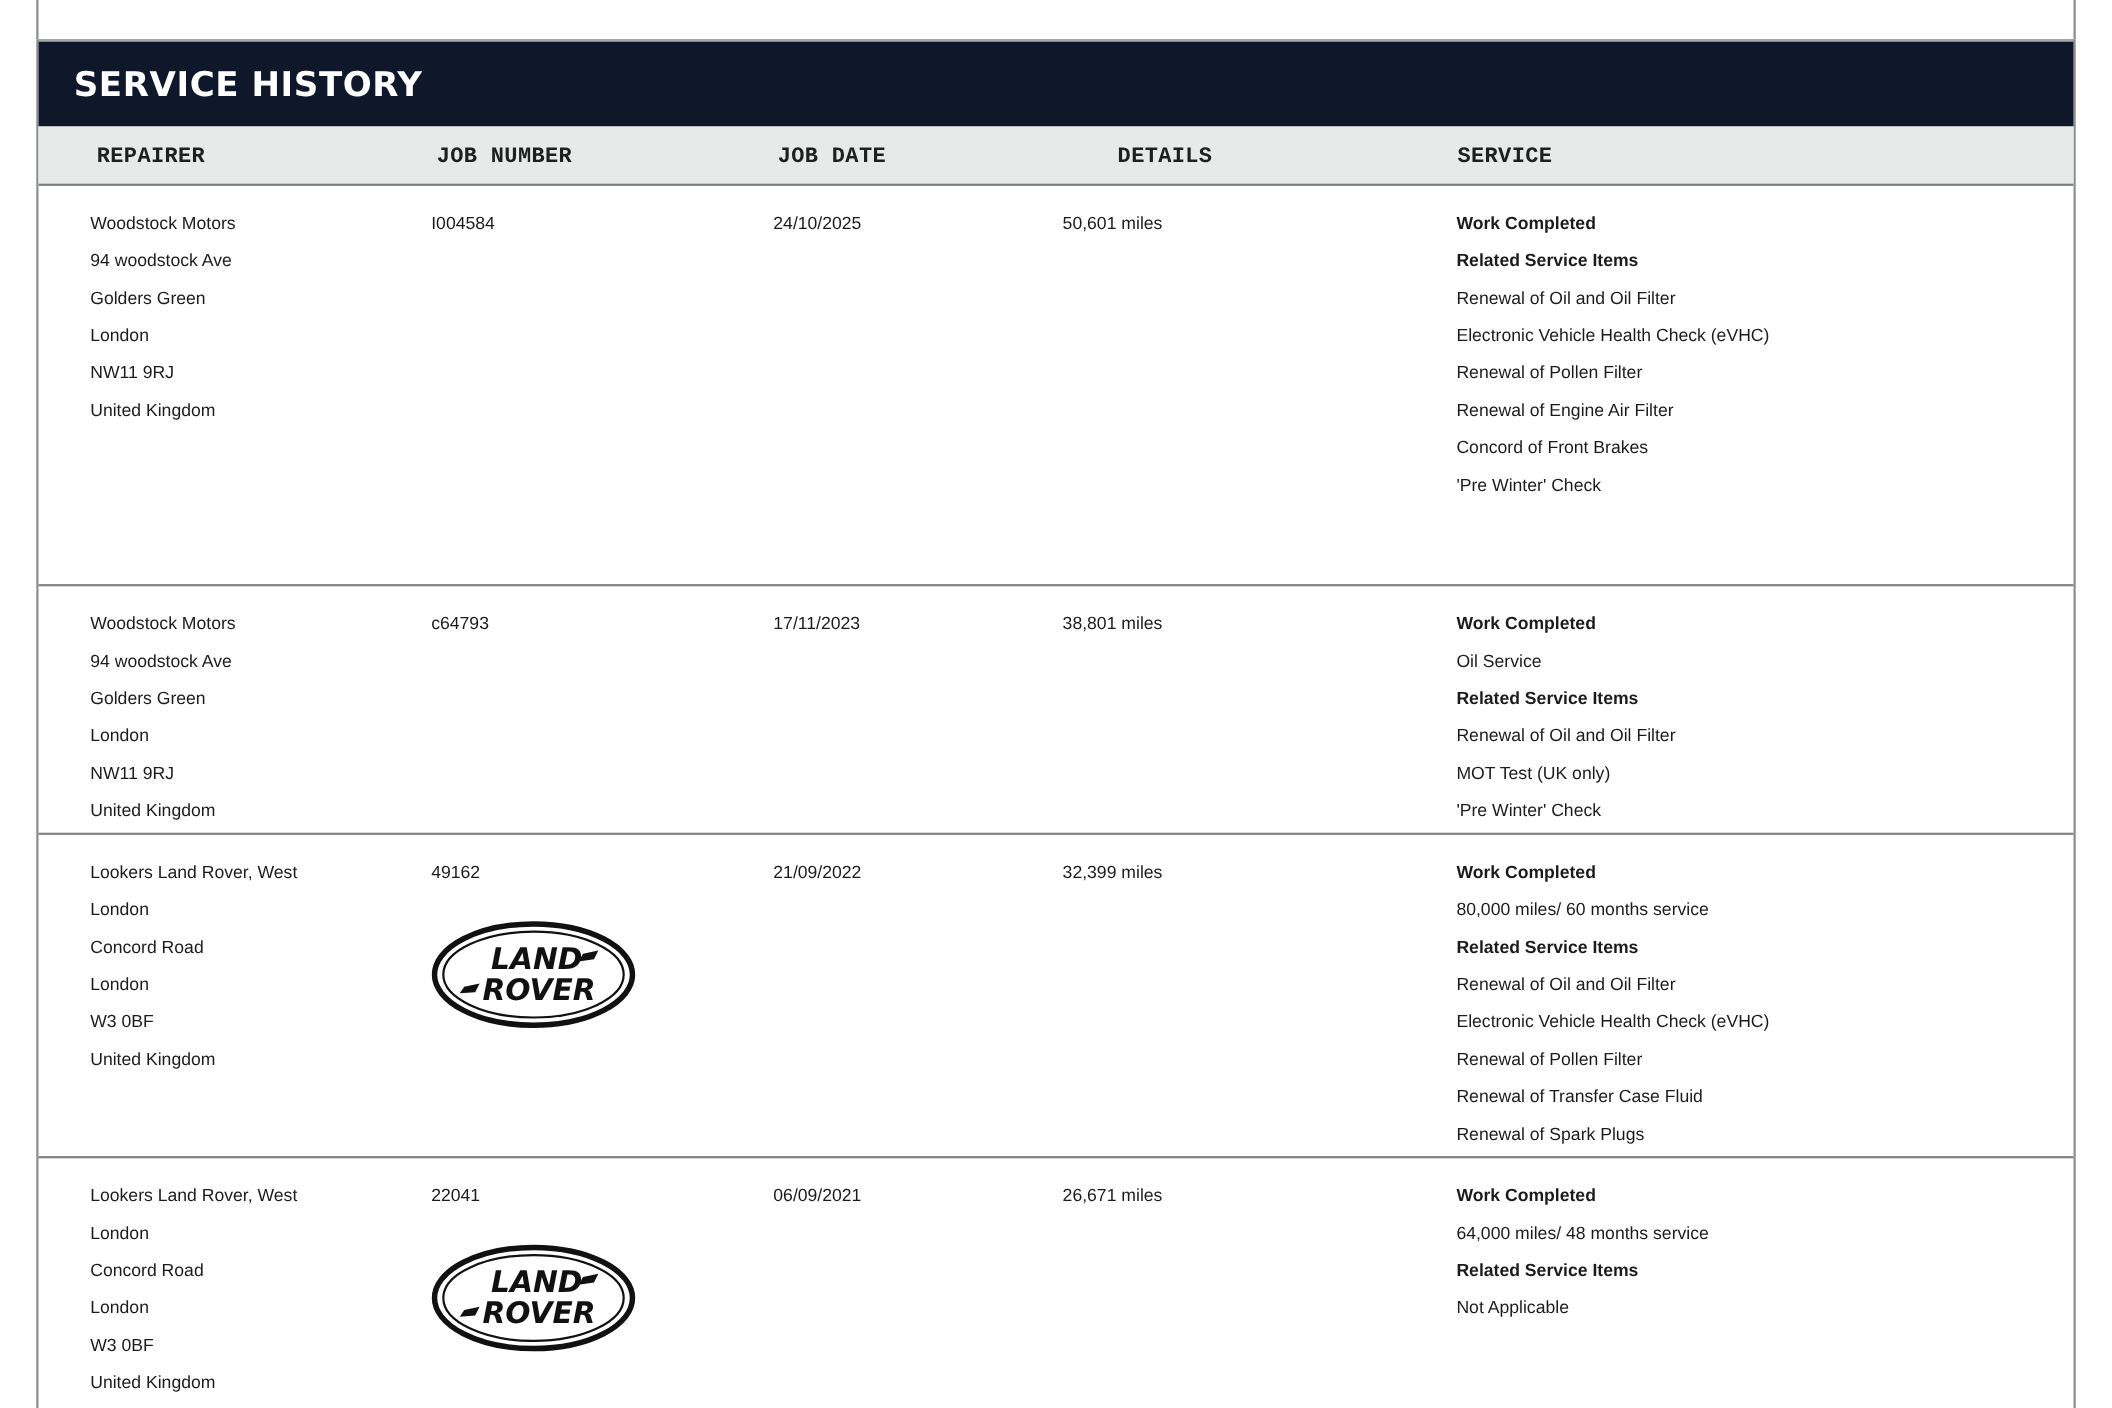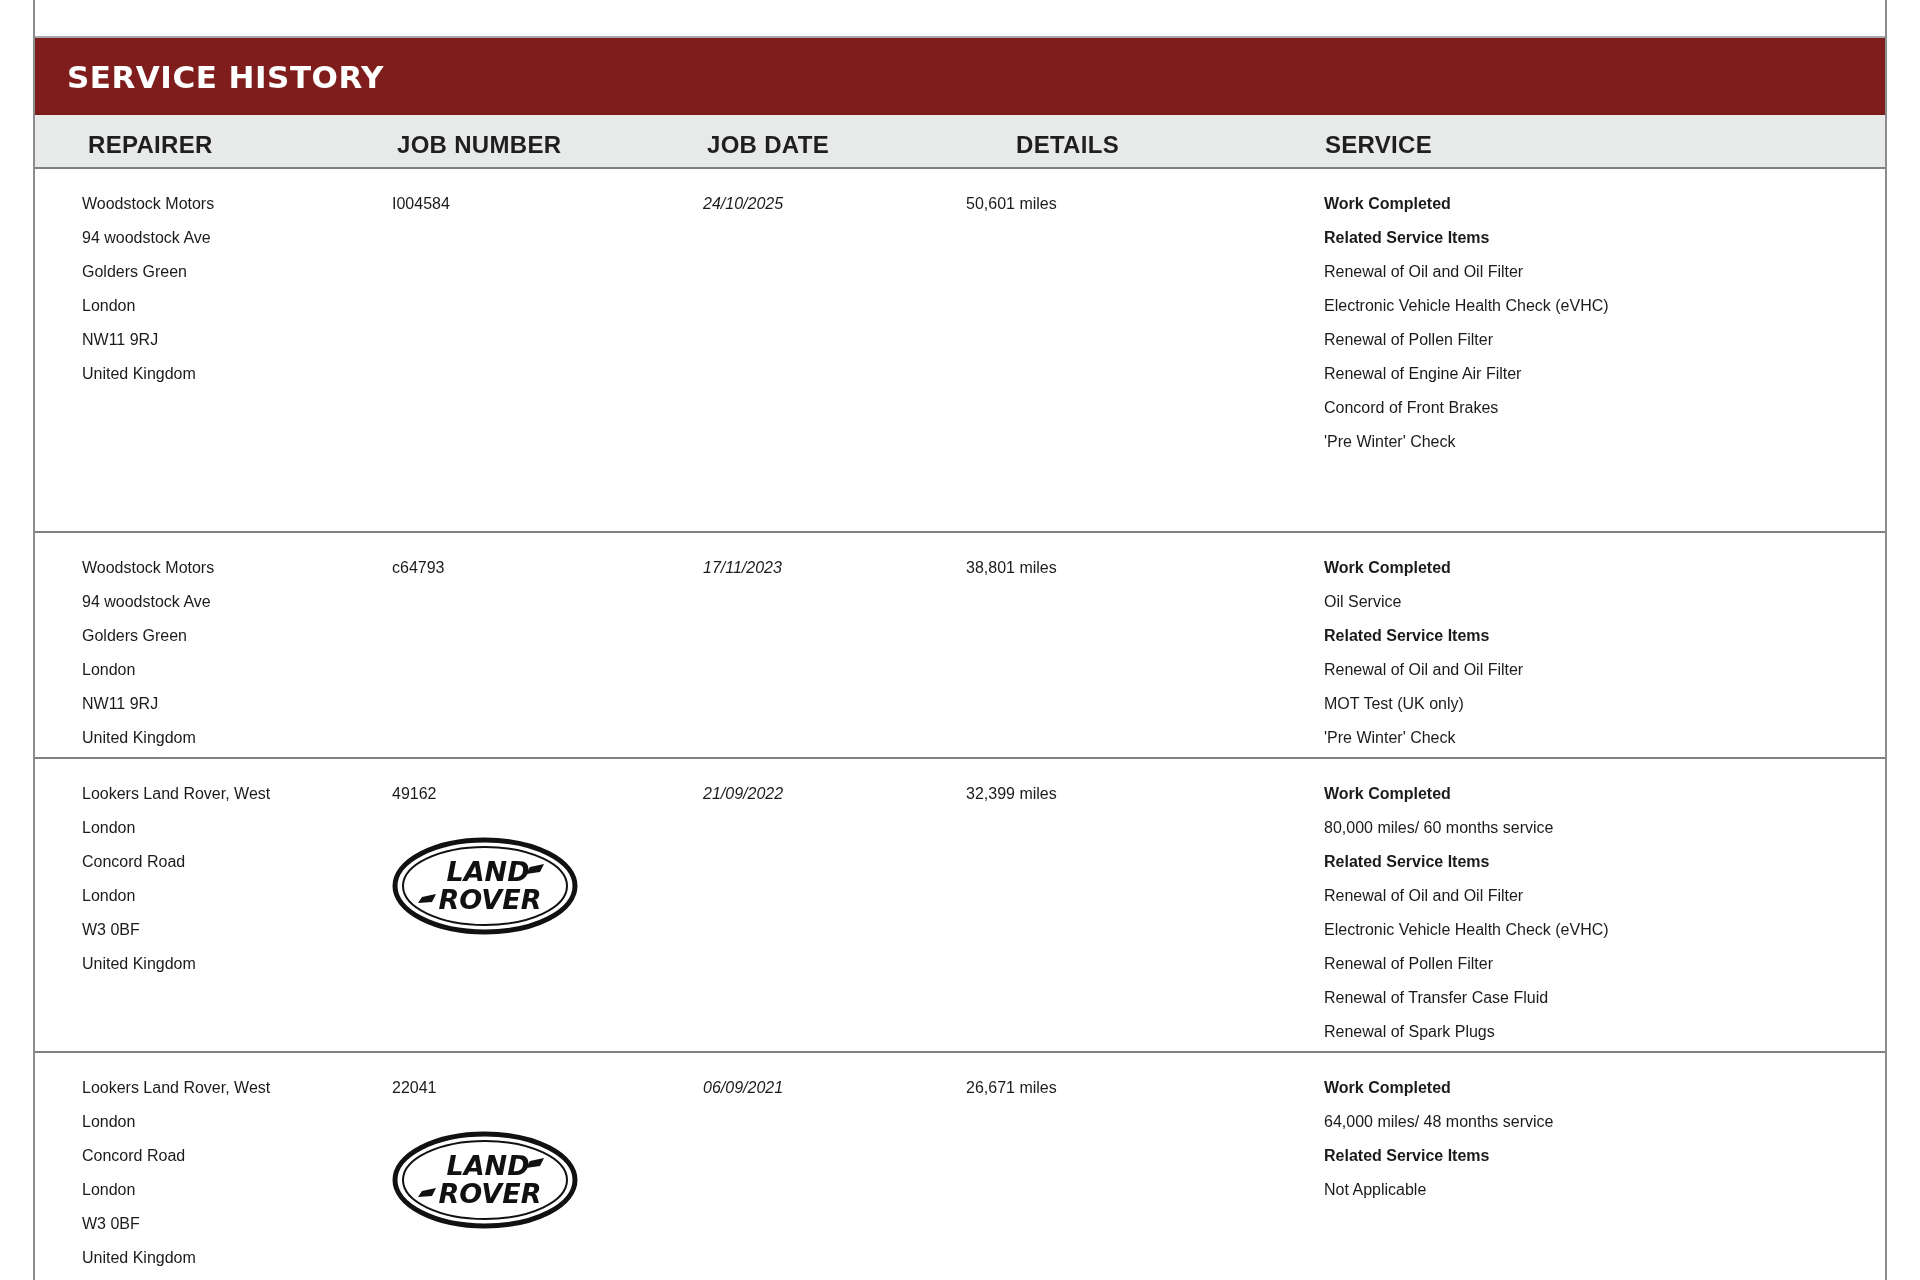--- a/index.html
+++ b/index.html
@@ -14,45 +14,45 @@
     position: absolute; left: 33px; top: 0; width: 1854px; height: 36px;
     border-left: 2px solid #8c8c8c; border-right: 2px solid #8c8c8c;
     box-sizing: border-box; background: #fff;
   }
   .panel {
     position: absolute; left: 33px; top: 36px; width: 1854px; height: 1260px;
     border-left: 2px solid #8c8c8c; border-right: 2px solid #8c8c8c;
     box-sizing: border-box;
   }
   .section-header {
-    height: 79px; background: #7f1d1d;
+    height: 79px; background: #0f172a;
     display: flex; align-items: center; padding-left: 32px;
     border-top: 2px solid #a4a9ae;
     box-sizing: border-box;
   }
   .section-title {
     color: #ffffff; font-size: 31px; font-weight: bold; letter-spacing: 0.5px;
     font-family: "DejaVu Sans", sans-serif;
   }
   .col-header-row {
     height: 54px; background: #e8e9e9;
     border-bottom: 2px solid #7e8184;
     box-sizing: border-box; position: relative;
   }
   .col-header {
-    position: absolute; top: 16px; font-size: 24px; font-weight: bold; color: #1f1f1f;
-    letter-spacing: 0.3px; font-family: Liberation Sans, sans-serif;
+    position: absolute; top: 16px; font-size: 20px; font-weight: bold; color: #1f1f1f;
+    letter-spacing: 0.3px; font-family: Liberation Mono, monospace;
   }
   .row {
     position: relative; border-bottom: 2px solid #7e8184; box-sizing: border-box;
   }
   .cell { position: absolute; top: 18px; font-size: 16px; line-height: 34px; }
   .c-repairer { left: 47px; width: 290px; }
   .c-job { left: 357px; }
-  .c-date { left: 668px; font-style: italic; }
+  .c-date { left: 668px; }
   .c-odo { left: 931px; }
   .c-details { left: 1289px; }
   .line { display: block; white-space: nowrap; }
   .bold { font-weight: bold; }
   .logo { position: absolute; left: 357px; width: 186px; height: 98px; }
 </style>
 </head>
 <body>
 
 <div class="top-strip"></div>

